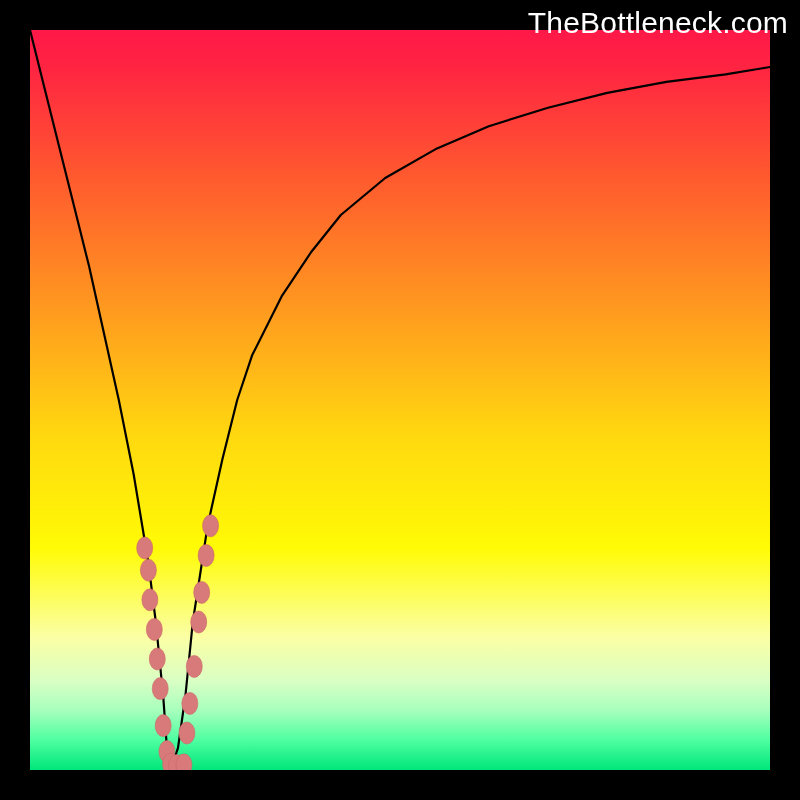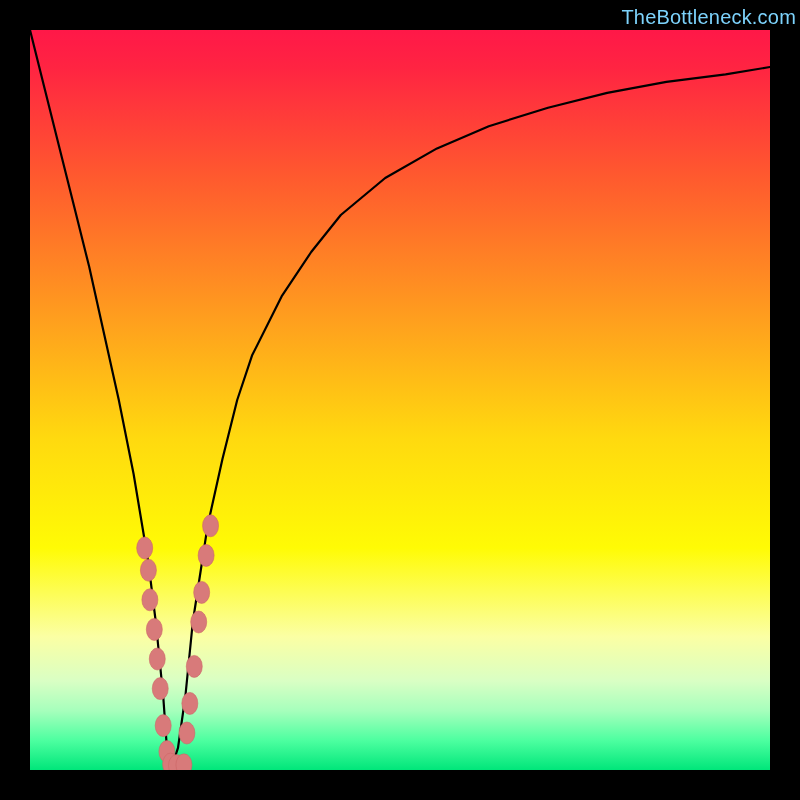--- a/index.html
+++ b/index.html
@@ -24,23 +24,23 @@
     width: 740px;
     height: 740px;
     overflow: hidden;
   }
   svg {
     display: block;
   }
   .watermark {
     position: absolute;
     top: 6px;
-    right: 4px;
-    color: #7dd3fc;
-    font-size: 20px;
+    right: 12px;
+    color: #ffffff;
+    font-size: 30px;
     font-weight: 500;
     letter-spacing: 0.2px;
   }
 </style>
 </head>
 <body>
 
 <div class="frame">
   <div class="plot-area">
     <svg id="chart-svg" width="740" height="740" viewBox="0 0 740 740" preserveAspectRatio="none">

